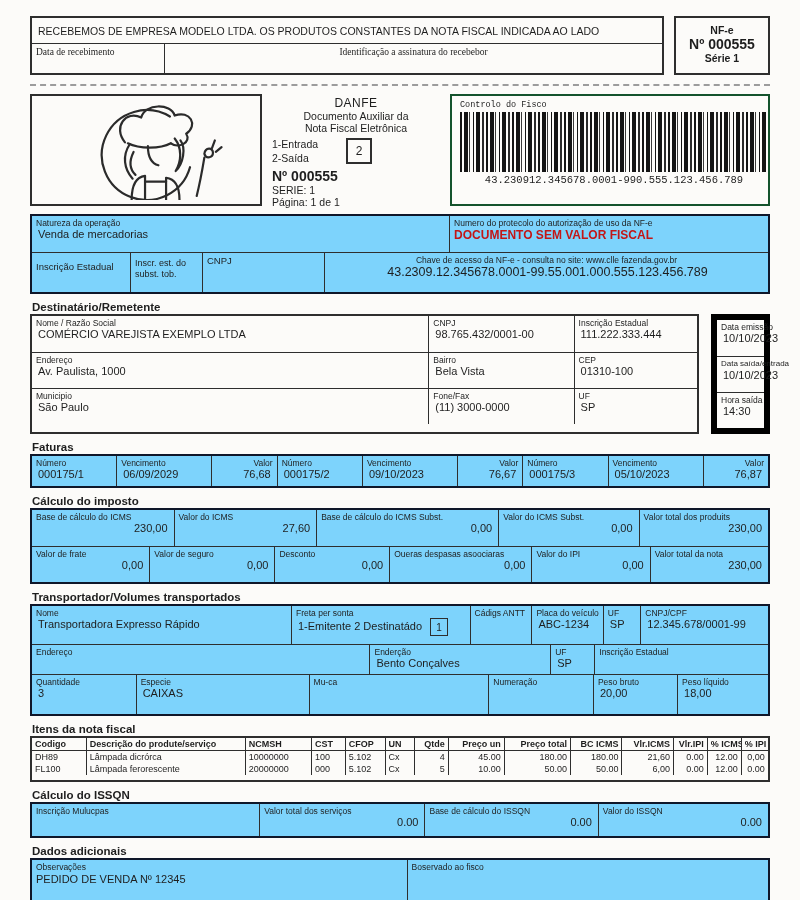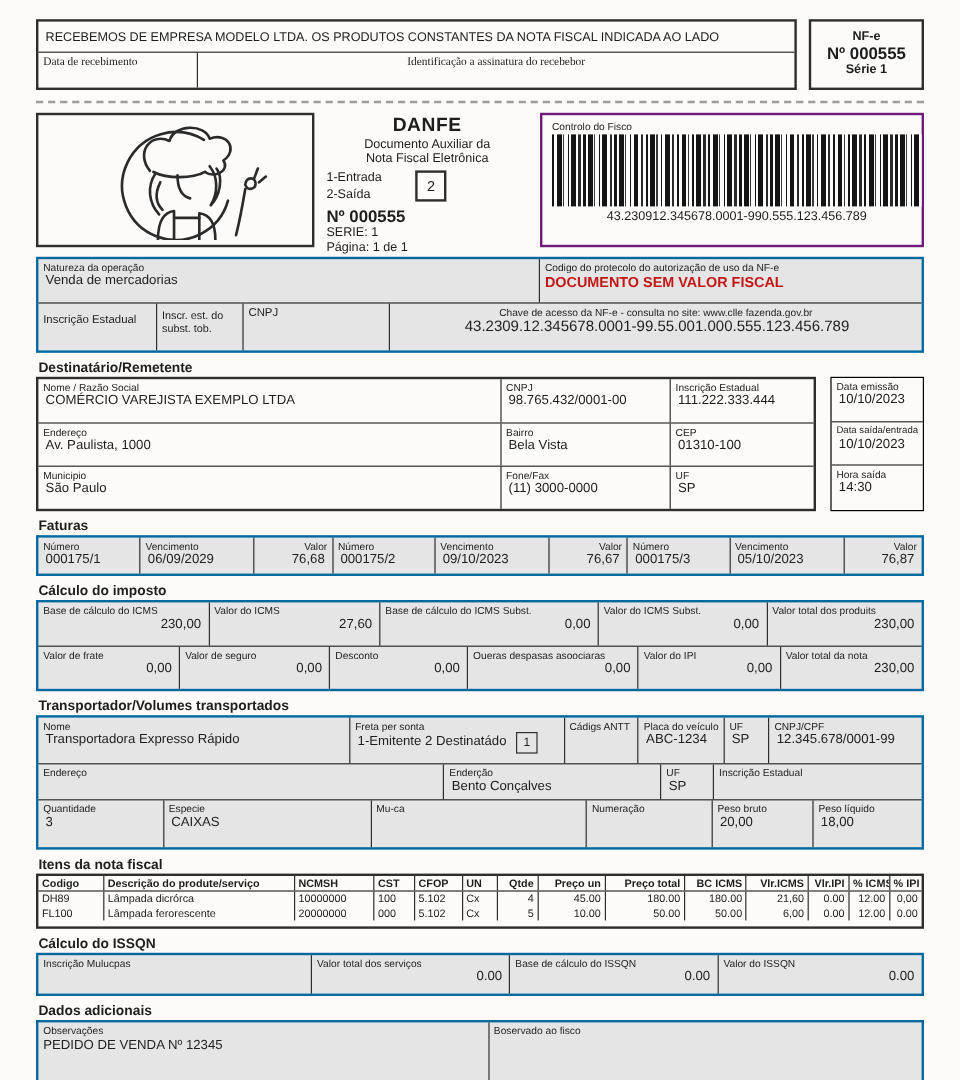--- a/index.html
+++ b/index.html
@@ -3,21 +3,21 @@
 <meta charset="utf-8">
 <style>
   * { margin:0; padding:0; box-sizing:border-box; }
   html,body { width:800px; height:900px; background:#ffffff; }
   body { font-family:"Liberation Sans", sans-serif; color:#1e1e1e; }
   .page { width:800px; height:900px; background:#fcfbf9; padding:16px 30px 0 30px; position:relative; }
 
   .row { display:flex; }
   .grow { flex:1;text-align:center; }
 
-  .obox { border:2px solid #0369a1; background:#e5e5e5; }
+  .obox { border:2px solid #0f172a; background:#7dd3fc; }
   .cell { padding:2px 4px 1px 4px; border-left:1px solid #2e2e2e; overflow:hidden; }
   .cell.first { border-left:none; }
   .bt { border-top:1px solid #2e2e2e; }
 
   .lbl { font-size:8.5px; line-height:1.2; color:#1e1e1e; white-space:nowrap; }
   .val { font-size:11px; line-height:1.25; padding-left:2px; white-space:nowrap; }
   .val.right { text-align:right; padding-right:2px; }
 
   .sect { font-size:11.5px; font-weight:bold; margin:7px 0 1px 2px; }
 
@@ -33,28 +33,28 @@
   .nfe-n { font-size:14px; font-weight:bold; }
   .nfe-s { font-size:10.5px; font-weight:bold; }
 
   .dashes { border-top:2px dashed #9c9c9c; margin:9px 0 8px 0; }
 
   
   .hdr { gap:10px; height:112px; }
   .logo-box { width:232px; border:2px solid #2e2e2e; display:flex; align-items:center; justify-content:center; }
   .mid { width:168px; padding-top:2px; }
   .mid-center { text-align:center; }
-  .danfe-t { font-size:16px; font-weight:bold; letter-spacing:.5px; }
+  .danfe-t { font-size:12px; font-weight:normal; letter-spacing:.5px; }
   .danfe-sub { font-size:10.5px; }
   .es-row { display:flex; align-items:center; margin-top:3px; }
   .es-col { font-size:10.5px; line-height:1.35; }
   .tipo-box { width:26px; height:26px; border:2px solid #2e2e2e; display:flex; align-items:center; justify-content:center; font-size:12px; margin-left:28px; }
   .danfe-num { font-size:14px; font-weight:bold; margin-top:3px; }
   .danfe-small { font-size:10.5px; }
-  .fisco-box { flex:1; border:2px solid #701a75; padding:4px 0 3px 8px; }
+  .fisco-box { flex:1; border:2px solid #14532d; padding:4px 0 3px 8px;font-family:Liberation Mono, monospace; }
   .fisco-lbl { font-size:8.5px; }
   .barcode { height:60px; margin-top:2px;
     background:repeating-linear-gradient(90deg,
       #141414 0px,#141414 2px,#fcfbf9 2px,#fcfbf9 4px,
       #141414 4px,#141414 8px,#fcfbf9 8px,#fcfbf9 9px,
       #3a3a3a 9px,#3a3a3a 10px,#fcfbf9 10px,#fcfbf9 13px,
       #141414 13px,#141414 14px,#fcfbf9 14px,#fcfbf9 16px,
       #141414 16px,#141414 20px,#fcfbf9 20px,#fcfbf9 22px,
       #2a2a2a 22px,#2a2a2a 24px,#fcfbf9 24px,#fcfbf9 26px); }
   .barcode-num { text-align:center; font-size:10.5px; margin-top:2px; }
@@ -67,21 +67,21 @@
   .red { color:#c31616; font-weight:bold; font-size:12px; }
   .nat-r2 { display:flex; height:40px; border-top:1px solid #2e2e2e; }
   .n-ie { width:98px; } .n-iest { width:72px; } .n-cnpj { width:122px; }
   .chave-val { font-size:12.5px; }
 
   
   .dest-wrap { gap:12px; }
   .dest-main { flex:1; border:2px solid #2e2e2e; }
   .d-row { display:flex; height:36px; }
   .d-c1 { flex:2.85; } .d-c2 { flex:1.0; } .d-c3 { flex:0.84; }
-  .date-col { width:78px; border:1px solid #000000; }
+  .date-col { width:59px; border:6px solid #000000; }
   .date-cell { height:36px; padding:2px 4px; }
   .date-cell + .date-cell { border-top:1px solid #2e2e2e; }
 
   
   .fat { display:flex; height:34px; }
   .f-num { flex:1.15; } .f-ven { flex:1.3; } .f-val { flex:0.85; }
 
   
   .imp-row { display:flex; height:36px; }
   .i1-a { flex:1.93; } .i1-b { flex:1.93; } .i1-c { flex:2.5; } .i1-d { flex:1.9; } .i1-e { flex:1.74; }
@@ -183,21 +183,21 @@
     </div>
   </div>
 
   <div class="obox nat">
     <div class="nat-r1">
       <div class="cell first nat-left">
         <div class="lbl">Natureza da operação</div>
         <div class="val">Venda de mercadorias</div>
       </div>
       <div class="cell nat-right">
-        <div class="lbl">Codigo do protecolo do autorização de uso da NF-e</div>
+        <div class="lbl">Numero do protecolo do autorização de uso da NF-e</div>
         <div class="red">DOCUMENTO SEM VALOR FISCAL</div>
       </div>
     </div>
     <div class="nat-r2">
       <div class="cell first n-ie">
         <div class="lbl" style="font-size:9.5px; margin-top:6px;">Inscrição Estadual</div>
       </div>
       <div class="cell n-iest">
         <div class="lbl" style="white-space:normal; font-size:9px; margin-top:3px;">Inscr. est. do subst. tob.</div>
       </div>

